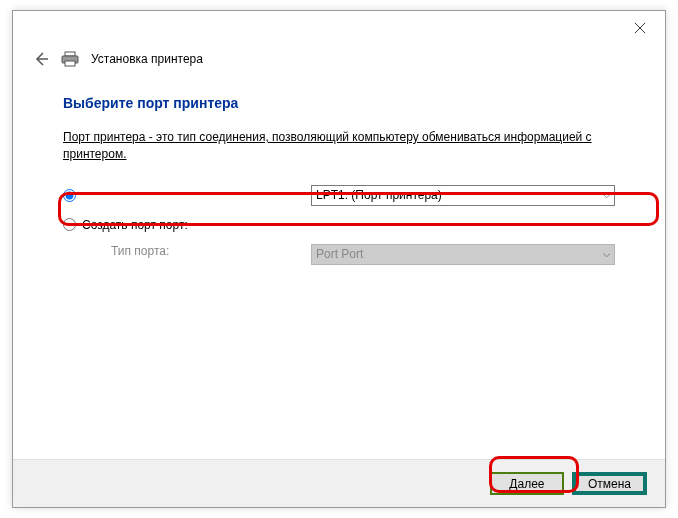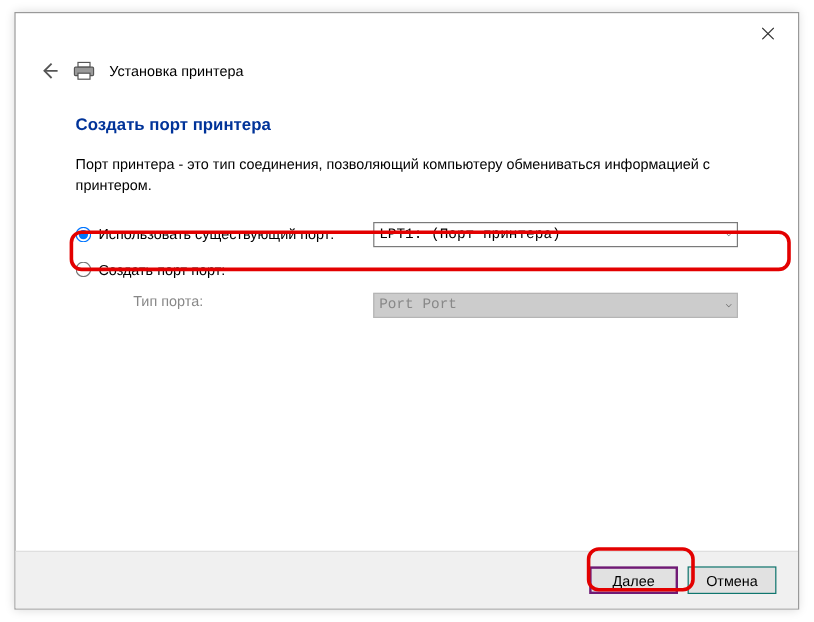--- a/index.html
+++ b/index.html
@@ -67,20 +67,21 @@
     .heading {
       color: #003399;
       font-size: 14px;
       margin-bottom: 18px;
     }
     .description {
       color: #000;
       font-size: 12px;
       line-height: 1.4;
       margin-bottom: 22px;
+      text-decoration: underline;
     }
     .option-row {
       display: flex;
       align-items: center;
       margin-bottom: 12px;
       position: relative;
     }
     .radio-label {
       display: flex;
       align-items: center;
@@ -91,21 +92,21 @@
     .radio-label input[type="radio"] {
       width: 13px;
       height: 13px;
       margin: 0;
     }
     .dropdown {
       flex: 1;
       height: 21px;
       border: 1px solid #7a7a7a;
       background: #fff;
-      font-family: Liberation Mono, monospace;
+      font-family: Liberation Sans, sans-serif;
       font-size: 12px;
       padding: 1px 4px;
       display: flex;
       align-items: center;
       justify-content: space-between;
       cursor: pointer;
     }
     .dropdown.disabled {
       background: #ccc;
       color: #888;
@@ -134,28 +135,28 @@
       display: flex;
       justify-content: flex-end;
       align-items: center;
       padding-right: 18px;
       gap: 8px;
     }
     .btn {
       min-width: 74px;
       height: 23px;
       background: #e1e1e1;
-      border: 1px solid #0f766e;
+      border: 4px solid #0f766e;
       font-family: inherit;
       font-size: 12px;
       cursor: pointer;
       padding: 0 12px;
     }
     .btn.primary {
-      border: 2px solid #701a75;
+      border: 2px solid #4d7c0f;
       background: #e1e1e1;
     }
     .highlight-red {
       position: absolute;
       border: 3px solid #e30000;
       border-radius: 10px;
       pointer-events: none;
     }
     .hl1 {
       top: 192px; left: 58px; width: 601px; height: 34px;
@@ -189,27 +190,26 @@
       <svg viewBox="0 0 18 16">
         <rect x="4" y="1" width="10" height="4" fill="#fff" stroke="#555" stroke-width="1"></rect>
         <rect x="1" y="5" width="16" height="7" fill="#999" stroke="#555" stroke-width="1" rx="1"></rect>
         <rect x="4" y="10" width="10" height="5" fill="#fff" stroke="#555" stroke-width="1"></rect>
       </svg>
     </div>
     <div class="wizard-title">Установка принтера</div>
   </div>
 
   <div class="content">
-    <h1 class="heading">Создать порт принтера</h1>
+    <h1 class="heading">Выберите порт принтера</h1>
     <p class="description">Порт принтера - это тип соединения, позволяющий компьютеру обмениваться информацией с принтером.</p>
 
     <div class="option-row">
       <label class="radio-label">
         <input type="radio" name="port" checked="" style="">
-        <span>Использовать существующий порт:</span>
       </label>
       <div class="dropdown">
         <span>LPT1: (Порт принтера)</span>
         <span class="chev">⌵</span>
       </div>
     </div>
 
     <div class="option-row">
       <label class="radio-label">
         <input type="radio" name="port" style="">

